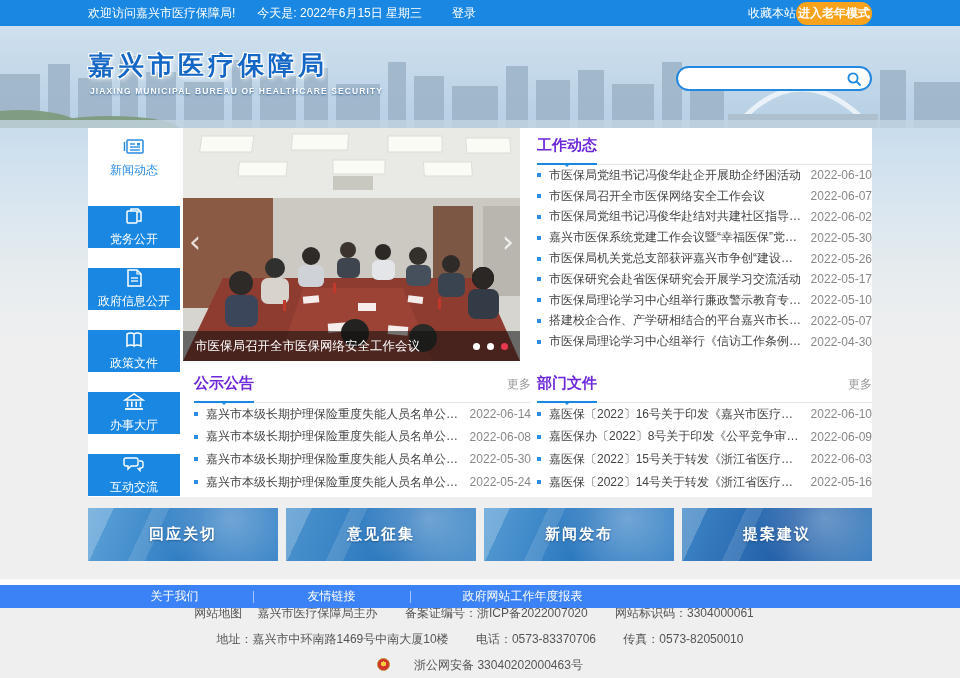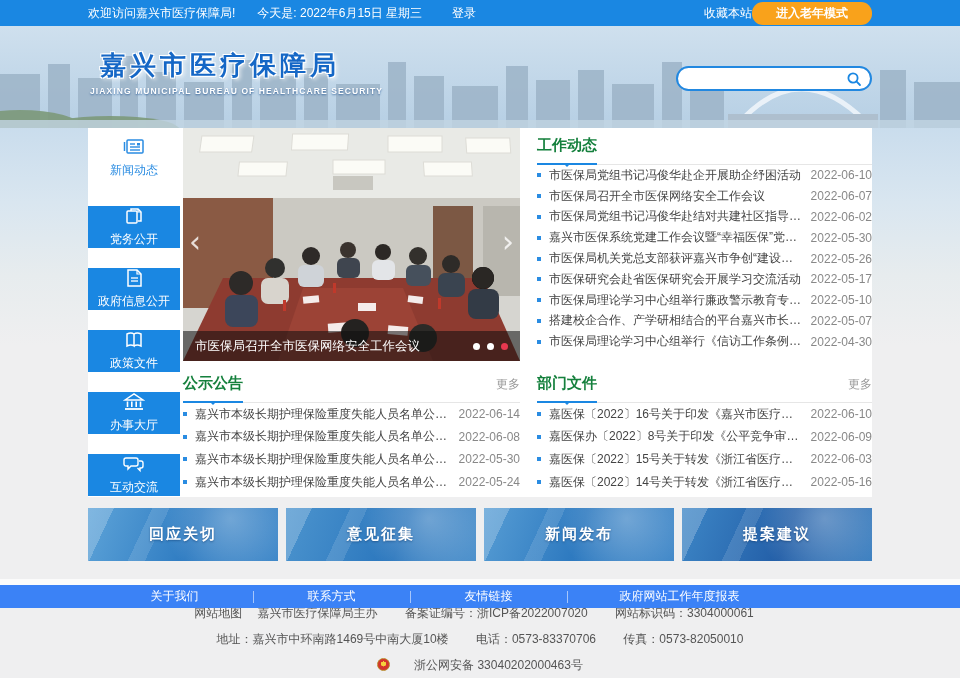--- a/index.html
+++ b/index.html
@@ -18,32 +18,32 @@
     background:#1a87e2; color:#fff; z-index:6;
     display:flex; align-items:center; padding:0 88px; font-size:12px;
   }
   .topbar .welcome { margin-right:22px; }
   .topbar .today { margin-right:30px; }
   .topbar .login { color:#fff; cursor:pointer; }
   .topbar .right { margin-left:auto; display:flex; align-items:center; }
   .topbar .fav { cursor:pointer; }
   .elder-btn {
     background:#f9a21b; color:#fff; font-weight:bold; font-size:12px;
-    border:none; border-radius:11px; padding:3px 24px; cursor:pointer;
+    border:none; border-radius:11px; padding:3px 2px; cursor:pointer;
   }
   
   .hero-bg {
     position:absolute; top:26px; left:0; width:960px; height:320px;
     background:linear-gradient(180deg,#b9d2e8 0%,#c7dbec 28%,#d9e6f0 55%,#e7ecee 78%,#efeff0 100%);
   }
   .hero-img { position:absolute; top:0; left:0; }
   
   .header { position:absolute; top:26px; left:0; width:960px; height:102px; z-index:3; }
   .site-title {
-    position:absolute; left:100px; top:22px;
+    position:absolute; left:88px; top:22px;
     font-size:26px; font-weight:bold; color:#1567c6; letter-spacing:4px;
     text-shadow:-1px -1px 0 #fff,1px -1px 0 #fff,-1px 1px 0 #fff,1px 1px 0 #fff,2px 2px 4px rgba(255,255,255,.9);
   }
   .site-sub {
     position:absolute; left:90px; top:60px;
     font-size:8.5px; font-weight:bold; color:#fff; letter-spacing:1.1px;
     text-shadow:0 1px 2px rgba(40,90,150,.85);
   }
   .search-box {
     position:absolute; right:88px; top:40px; width:196px; height:25px;
@@ -78,24 +78,24 @@
     position:absolute; bottom:0; left:0; right:0; height:30px;
     background:rgba(15,15,15,.55); color:#fff;
     display:flex; align-items:center; padding:0 12px; font-size:12.5px; z-index:2;
   }
   .dots { margin-left:auto; display:flex; gap:7px; }
   .dot { width:7px; height:7px; border-radius:50%; background:#fff; cursor:pointer; }
   .dot.active { background:#e8384f; }
   
   .section { position:absolute; }
   .sec-work { left:449px; top:8px; width:335px; }
-  .sec-notices { left:95px; top:246px; width:337px;text-align:center; }
+  .sec-notices { left:106px; top:246px; width:337px;text-align:center; }
   .sec-dept { left:449px; top:246px; width:335px; }
   .sec-head { display:flex; align-items:baseline; border-bottom:1px solid #e6e6e6; padding-bottom:9px; }
-  .sec-title { color:#15803d; font-weight:bold; font-size:15px; position:relative; }
+  .sec-title { color:#6d28d9; font-weight:bold; font-size:15px; position:relative; }
   .sec-title::after { content:''; position:absolute; left:0; bottom:-10px; width:100%; height:2px; background:#1a87e2; }
   .sec-title::before {
     content:''; position:absolute; left:50%; bottom:-15px; margin-left:-3px;
     border:3px solid transparent; border-top-color:#1a87e2;
   }
   .more { margin-left:auto; color:#999; font-size:12px; cursor:pointer; }
   ul.news { list-style:none; }
   ul.news li { display:flex; align-items:center; height:20.8px; cursor:pointer; }
   .sec-notices ul.news li, .sec-dept ul.news li { height:22.6px; }
   .bullet { width:4px; height:4px; background:#2a8ce2; margin-right:8px; flex:none; }
@@ -481,21 +481,20 @@
     </div>
 </div>
 
 <div class="prefoot"></div>
 
 <div class="footnav">
   <ul>
 
       <li>关于我们</li>
 
-      <li>联系方式</li>
 
       <li>友情链接</li>
 
       <li>政府网站工作年度报表</li>
     </ul>
 </div>
 
 <div class="footer">
   <div class="line">
     <a>网站地图</a>

